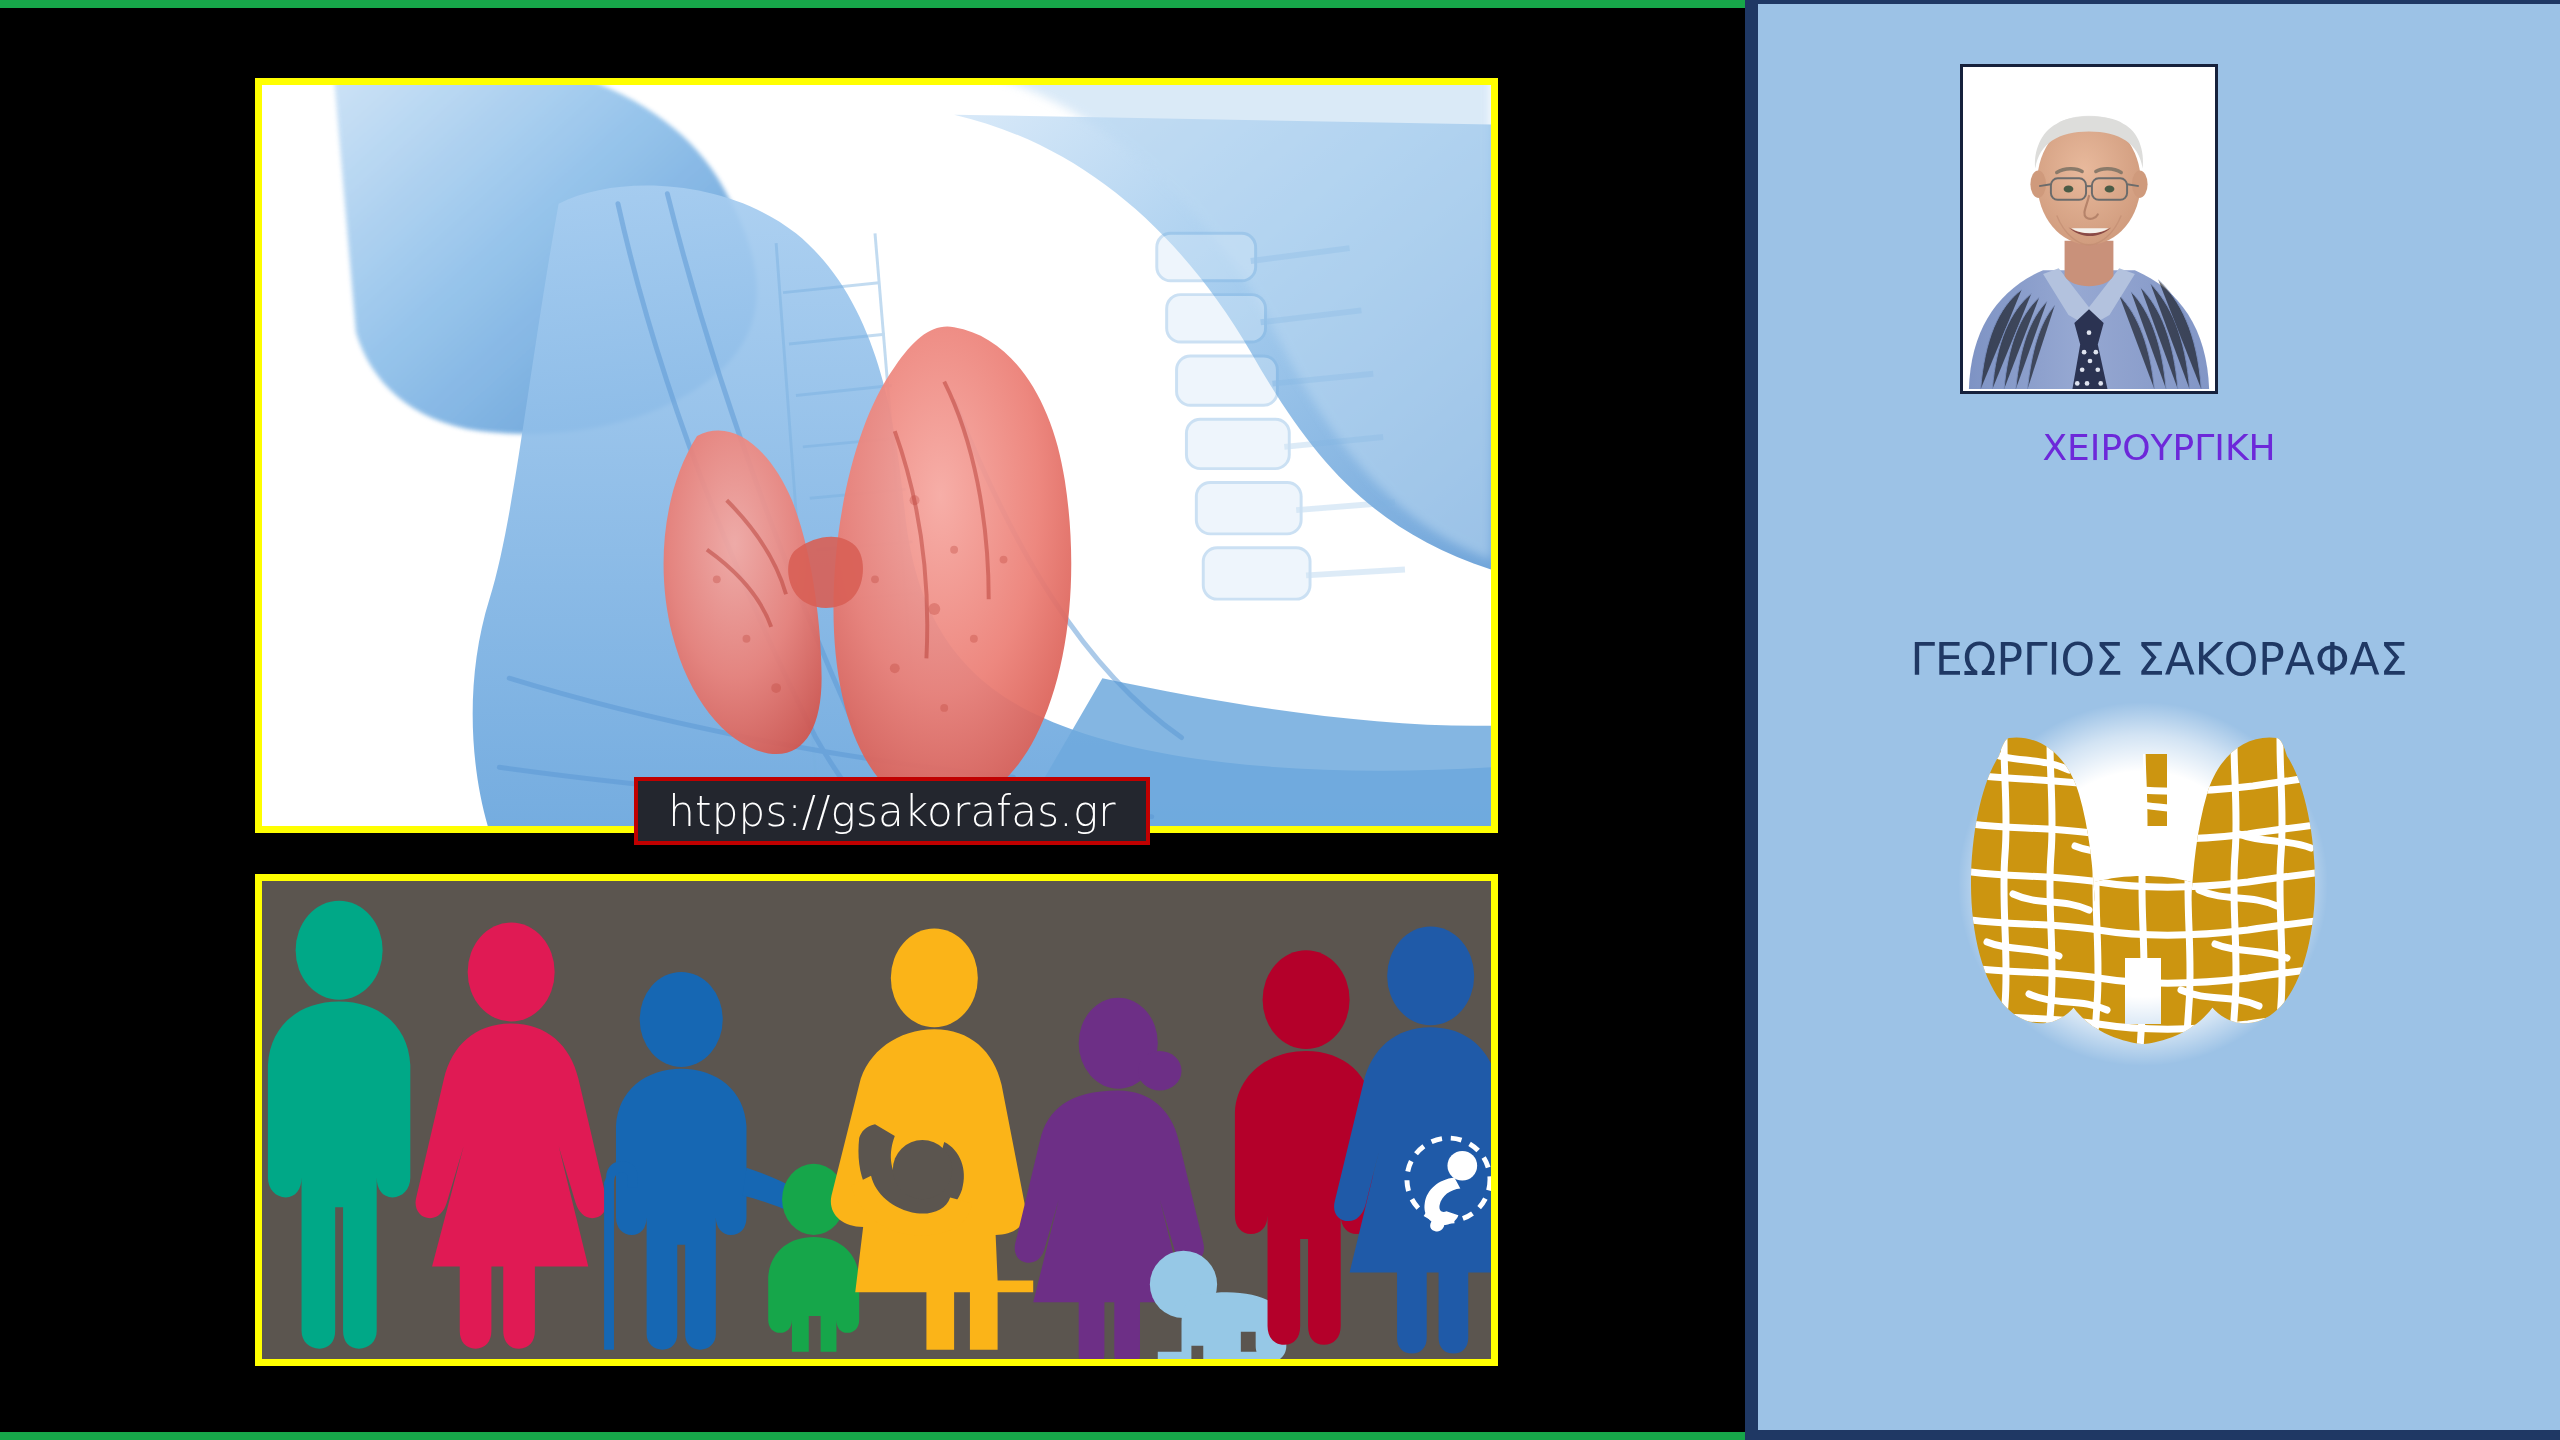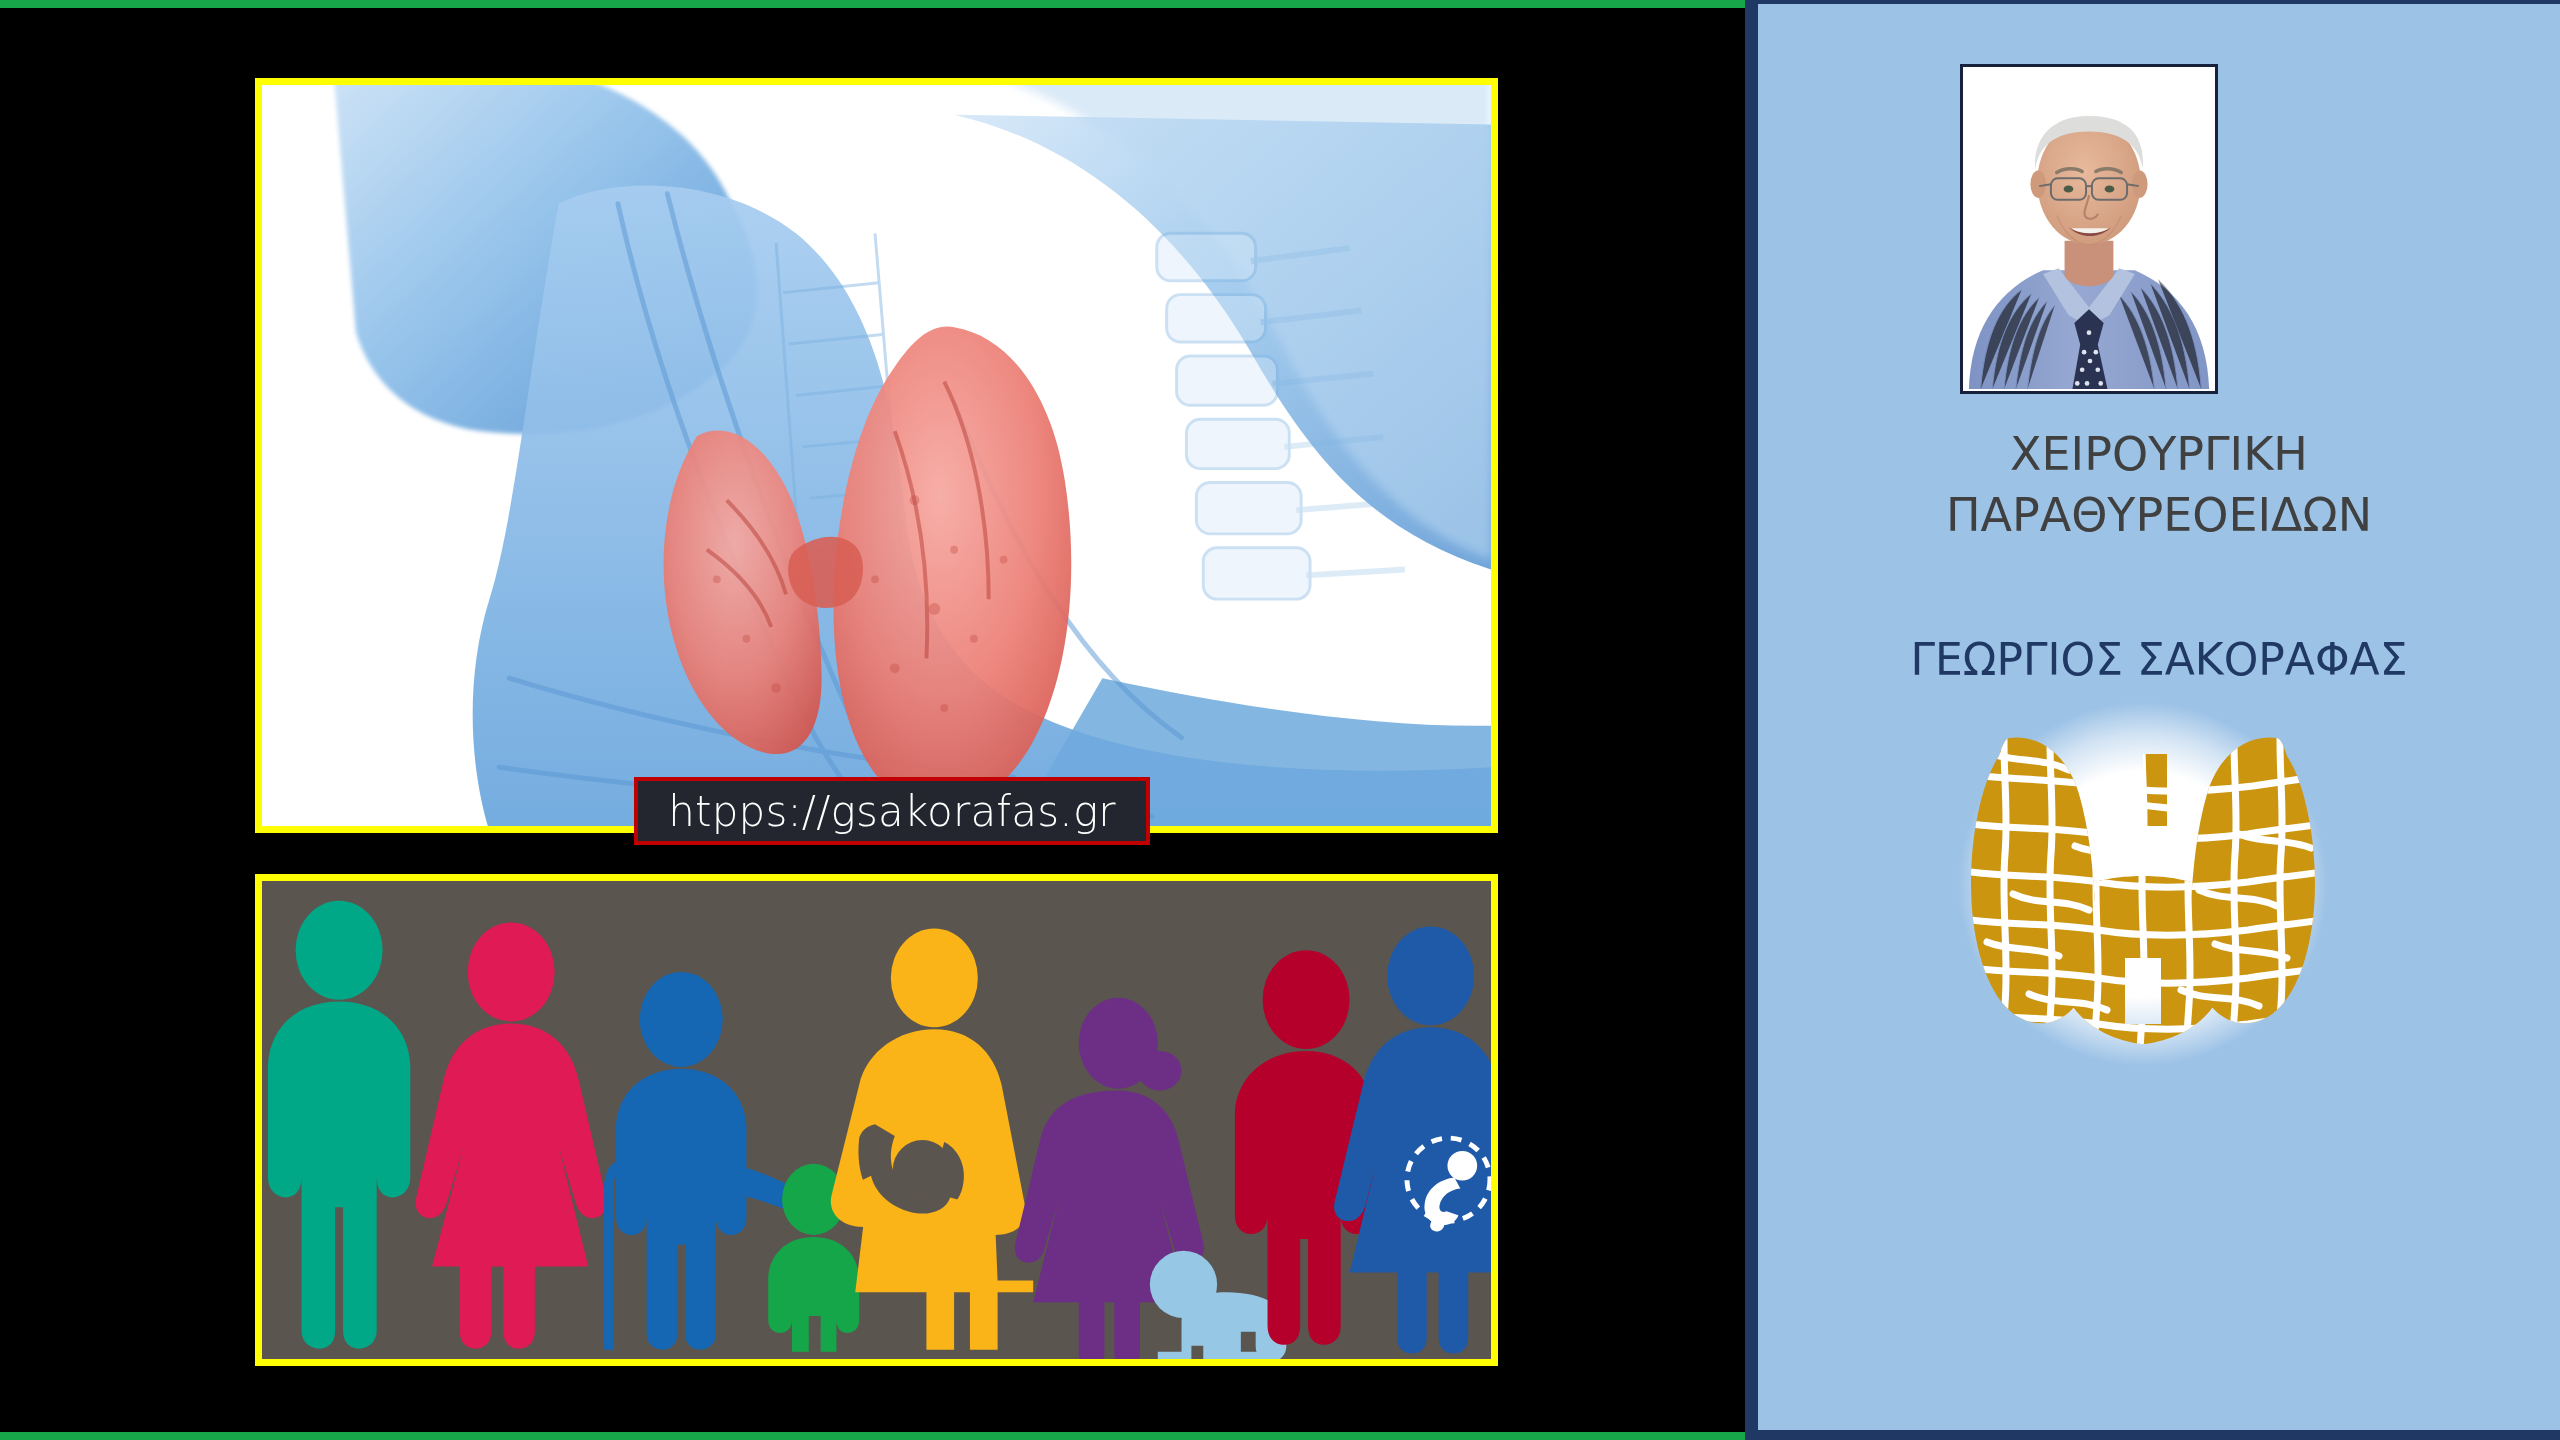--- a/index.html
+++ b/index.html
@@ -92,22 +92,22 @@
     background:#ffffff;
     overflow:hidden;
   }
   .portrait-canvas { position:absolute; inset:0; background:#fff; }
 
   #presentation-title {
     position:absolute;
     left:20px; top:420px;
     width:762px;
     text-align:center;
-    color:#404040;
-    font-size:46px;
+    color:#6d28d9;
+    font-size:36px;
     line-height:1.33;
     font-family:"DejaVu Sans", sans-serif;
     font-weight:400;
   }
   #presentation-title .tline { display:block; white-space:nowrap; }
 
   #speaker-name {
     position:absolute;
     left:20px; top:630px;
     width:762px;
@@ -460,21 +460,20 @@
 
         <path d="M 108 164 C 120 176 140 176 152 164 C 142 172 118 172 108 164 Z" fill="#8a4a46"></path>
         <path d="M 111 165 C 121 172 139 172 149 165 Z" fill="#f4f1ec"></path>
 
         <path d="M 96 152 C 104 172 118 182 129 182 C 140 182 154 172 162 152" stroke="#c08a70" stroke-width="1.4" fill="none" opacity="0.6"></path>
       </svg>
     </div>
 
     <div id="presentation-title">
       <span class="tline">ΧΕΙΡΟΥΡΓΙΚΗ</span>
-      <span class="tline">ΠΑΡΑΘΥΡΕΟΕΙΔΩΝ</span>
     </div>
 
     <div id="speaker-name">ΓΕΩΡΓΙΟΣ ΣΑΚΟΡΑΦΑΣ</div>
 
     <div id="thyroid-logo">
       <svg class="logo-canvas" viewBox="0 0 400 385" preserveAspectRatio="xMidYMid meet">
         <defs>
           <radialGradient id="glowG" cx="50%" cy="50%" r="50%">
             <stop offset="0%" stop-color="#ffffff" stop-opacity="1"></stop>
             <stop offset="62%" stop-color="#ffffff" stop-opacity="1"></stop>

